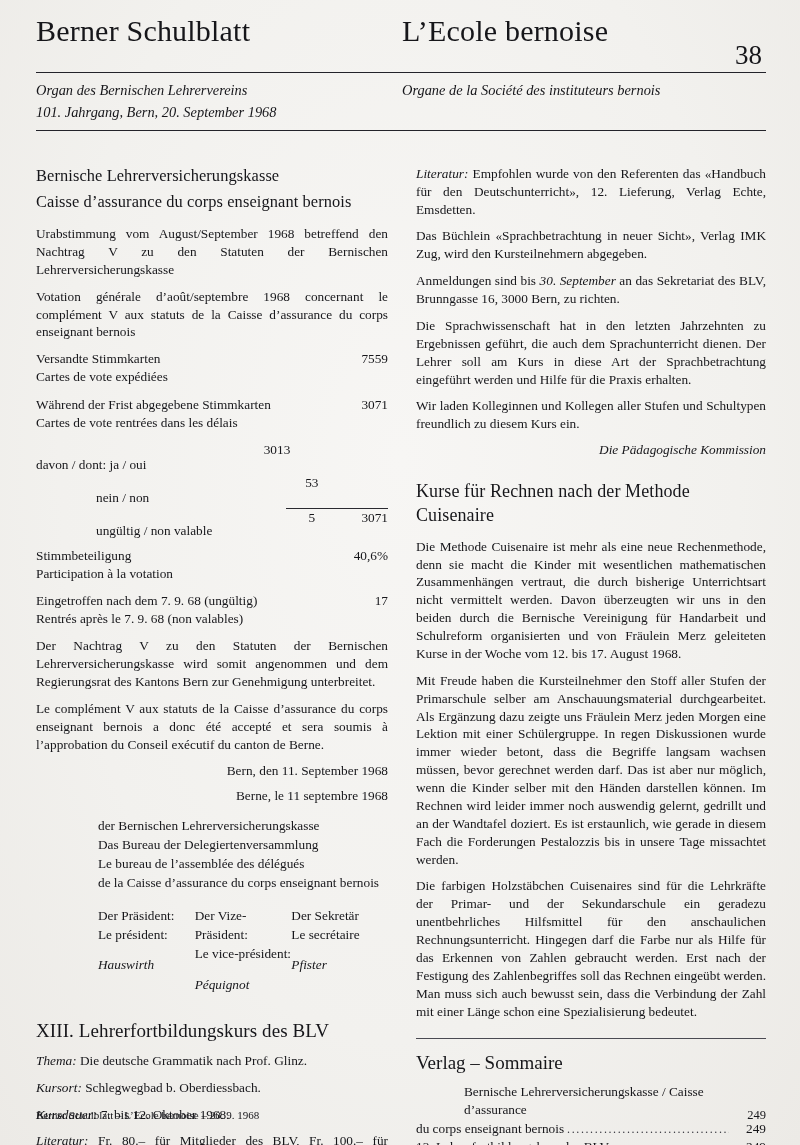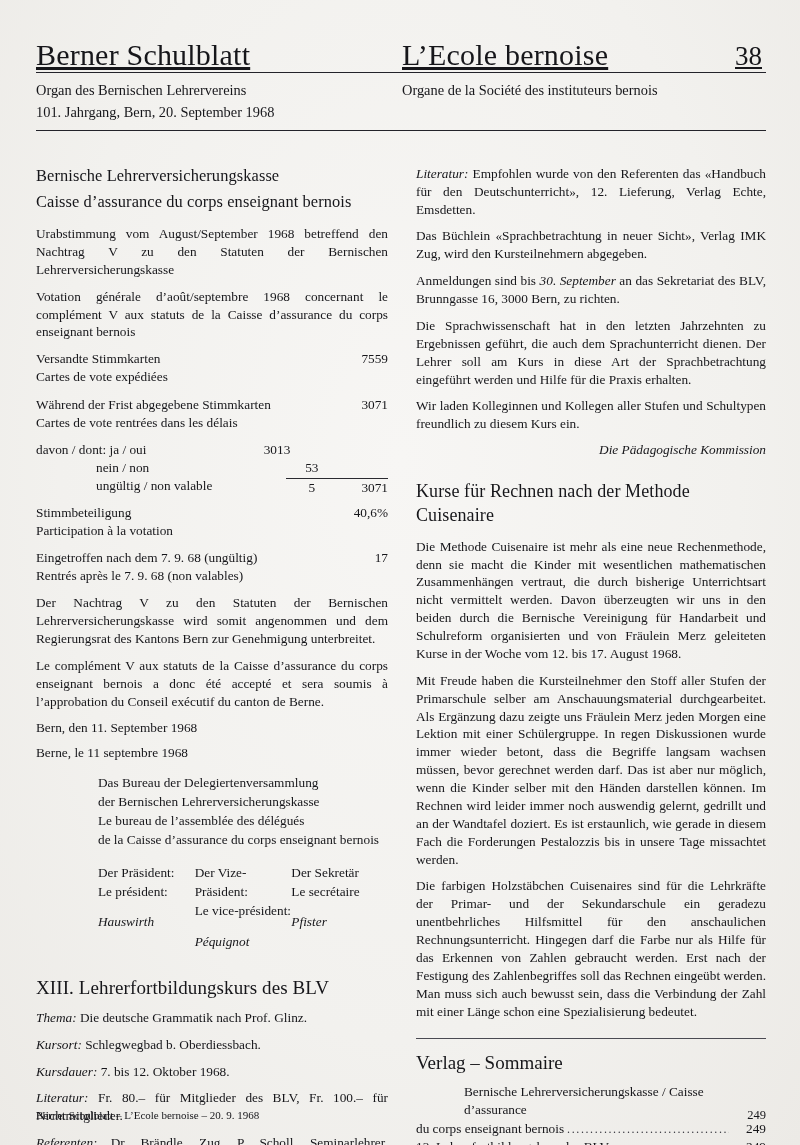--- a/index.html
+++ b/index.html
@@ -31,23 +31,22 @@
     position: absolute;
     left: 36px;
     top: 14px;
     width: 730px;
     height: 1120px;
   }
 
   
   .masthead {
     display: flex;
-    align-items: flex-end;
+    align-items: flex-start;
     height: 58px;
-    text-decoration: underline;
   }
   .mast-left {
     width: 366px;
     font-size: 30px;
     letter-spacing: 0.2px;
   }
   .mast-right {
     flex: 1;
     font-size: 30px;
     letter-spacing: 0.2px;
@@ -64,20 +63,21 @@
     border-top: 1.6px solid #23232a;
     margin: 0;
   }
   .rule-thin {
     height: 0;
     border-top: 1px solid #4a4a52;
   }
   .subtitle-band {
     padding: 7px 0 6px 0;
     display: flex;
+    font-style: italic;
   }
   .sub-col {
     font-size: 14.4px;
     line-height: 1.52;
   }
   .sub-col.left { width: 366px; }
   .sub-col.right { flex: 1; }
 
   
   .columns {
@@ -107,41 +107,42 @@
 
   p.body {
     font-size: 13.3px;
     line-height: 1.345;
     margin: 0 0 9px 0;
     text-align: justify;
     text-justify: inter-word;
     hyphens: manual;
   }
   p.body.tight { margin-bottom: 7px; }
-  p.body.noj { text-align: left; }
+  p.body.noj { text-align: right; }
   .ital { font-style: italic; }
 
   
   .vote-block { margin-top: 2px; }
   .vote-row {
     display: flex;
     font-size: 13.3px;
     line-height: 1.36;
   }
   .vote-row .lbl { flex: 1; }
   .vote-row .num {
     width: 56px;
     text-align: right;
     white-space: nowrap;
   }
   .vote-pair { margin-bottom: 9px; }
   .vote-sub { margin-left: 0; }
   .vote-sub .lbl-ind {
     width: 212px;
     padding-left: 0;
+    margin-top: 15px;
   }
   .vote-sub .lbl-ind.indent { padding-left: 60px; }
   .vote-sub .mid {
     width: 58px;
     text-align: center;
     white-space: nowrap;
   }
   .vote-sub .mid.ruled {
     border-top: 1px solid #2a2a30;
     margin-top: 1px;
@@ -333,22 +334,22 @@
 
         </div>
 
         <p class="body">Der Nachtrag V zu den Statuten der Bernischen Lehrerversicherungskasse wird somit angenommen und dem Regierungsrat des Kantons Bern zur Genehmigung unterbreitet.</p>
         <p class="body">Le complément V aux statuts de la Caisse d’assurance du corps enseignant bernois a donc été accepté et sera soumis à l’approbation du Conseil exécutif du canton de Berne.</p>
 
         <p class="body tight noj">Bern, den 11. September 1968</p>
         <p class="body noj">Berne, le 11 septembre 1968</p>
 
         <div class="sig-block">
+          <div>der Bernischen Lehrerversicherungskasse</div>
           <div>Das Bureau der Delegiertenversammlung</div>
-          <div>der Bernischen Lehrerversicherungskasse</div>
           <div>Le bureau de l’assemblée des délégués</div>
           <div>de la Caisse d’assurance du corps enseignant bernois</div>
         </div>
 
         <div class="sig-names">
           <div class="sig-col">
             <div>Der Präsident:</div>
             <div>Le président:</div>
             <div class="sig-name">Hauswirth</div>
           </div>

